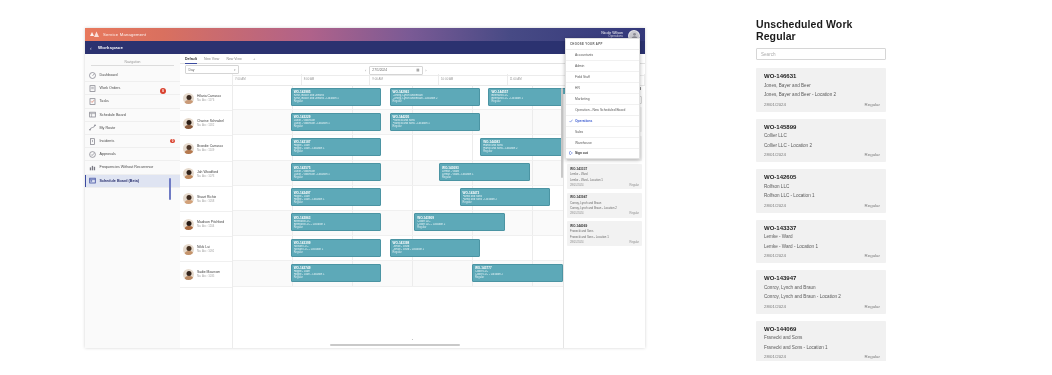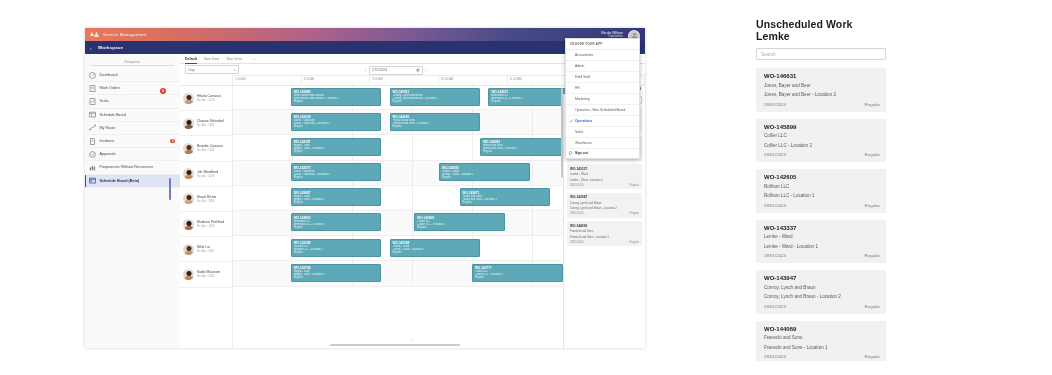--- a/index.html
+++ b/index.html
@@ -723,21 +723,21 @@
       <svg width="4" height="4" viewBox="0 0 8 8">
         <path d="M1 1 h3 v1 h-2 v4 h2 v1 h-3 z" fill="#3b5bd0"></path>
         <path d="M5 2.2 L7.2 4 L5 5.8 Z" fill="#3b5bd0"></path>
       </svg>
     </span>
     <span>Sign out</span>
   </div>
 </div>
 
 <div class="right-panel">
-  <div class="rp-title">Unscheduled Work Lemke</div>
+  <div class="rp-title">Unscheduled Work Regular</div>
   <div class="rp-search">
     <span>Search</span>
   </div>
   <div class="rp-list" id="rp-list">
       <div class="rp-card">
         <span class="c1">WO-146631</span>
         <span class="c2">Jones, Bayer and Beer</span>
         <span class="c3">Jones, Bayer and Beer - Location 2</span>
         <span class="c4">28/01/2024</span>
         <span class="c5">Regular</span>

